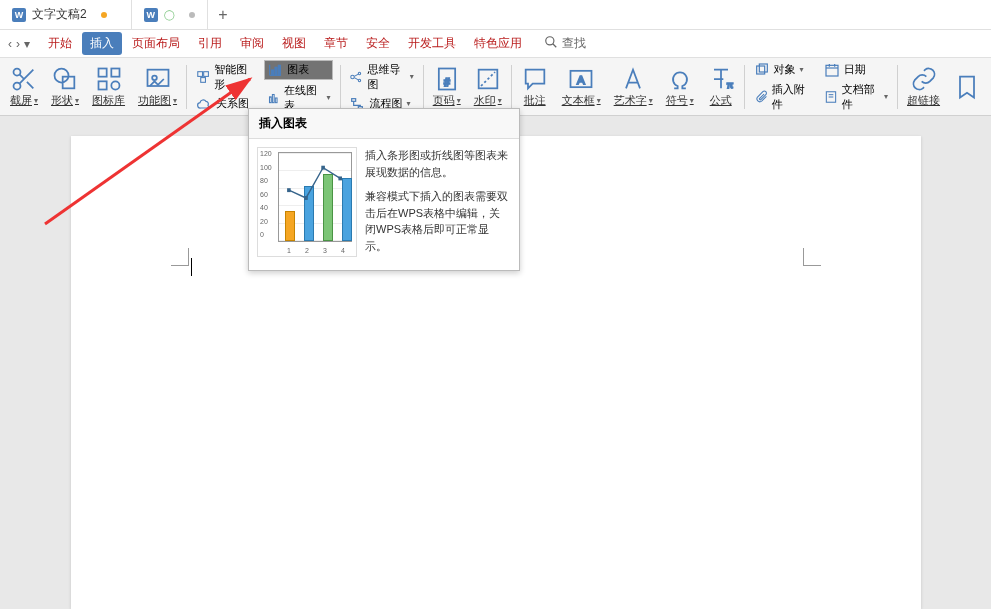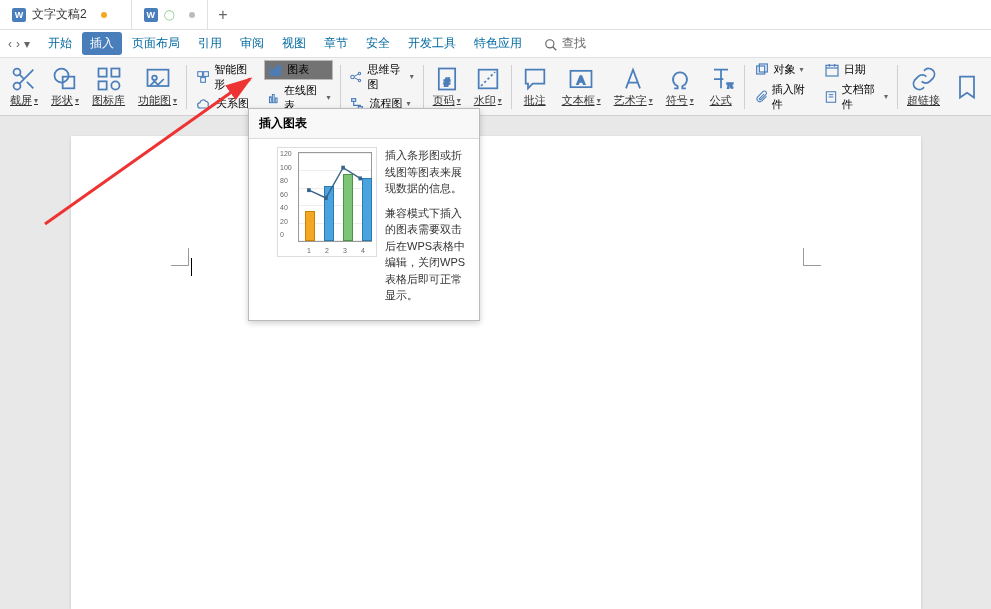--- a/index.html
+++ b/index.html
@@ -9,46 +9,46 @@
 .tab { display: flex; align-items: center; height: 100%; padding: 0 12px; font-size: 12px; color: #333; border-right: 1px solid #e0e0e0; gap: 6px; cursor: pointer; }
 .tab.active { background: #fff; }
 .doc-icon { width: 14px; height: 14px; background: #4a7ebb; display: inline-flex; align-items: center; justify-content: center; color: #fff; font-size: 9px; font-weight: bold; border-radius: 2px; }
 .tab-dot { width: 6px; height: 6px; background: #f5a623; border-radius: 50%; margin-left: 8px; }
 .tab-dot.gray { background: #bbb; }
 .tab-plus { width: 30px; display: flex; align-items: center; justify-content: center; color: #666; font-size: 16px; cursor: pointer; }
 
 .menu-bar { height: 28px; display: flex; align-items: center; padding: 0 8px; gap: 2px; font-size: 12px; border-bottom: 1px solid #e0e0e0; }
 .menu-ctrl { display: flex; gap: 4px; margin-right: 8px; }
 .menu-ctrl span { color: #666; cursor: pointer; font-size: 12px; }
-.menu-item { padding: 3px 8px; cursor: pointer; color: #0369a1; border-radius: 3px; }
+.menu-item { padding: 3px 8px; cursor: pointer; color: #b91c1c; border-radius: 3px; }
 .menu-item.active { background: #4a7ebb; color: #fff; }
-.search-box { margin-left: 12px; display: flex; align-items: flex-end; gap: 4px; color: #666; }
+.search-box { margin-left: 12px; display: flex; align-items: flex-start; gap: 4px; color: #666; }
 .search-box svg { width: 14px; height: 14px; }
 
 .ribbon { height: 58px; background: #f5f5f5; display: flex; align-items: center; padding: 0 4px; border-bottom: 1px solid #d0d0d0; gap: 1px; font-size: 11px; }
 .ribbon-group { display: flex; flex-direction: column; align-items: center; padding: 2px 4px; height: 100%; justify-content: center; }
 .ribbon-group.big { padding: 2px 6px; }
 .ribbon-icon-big { width: 28px; height: 28px; display: flex; align-items: center; justify-content: center; color: #4a7ebb; }
 .ribbon-label { font-size: 11px; color: #333; white-space: nowrap; display: flex; align-items: center; gap: 2px; text-decoration: underline; }
 .ribbon-sep { width: 1px; height: 44px; background: #d0d0d0; margin: 0 2px; }
 .ribbon-stack { display: flex; flex-direction: column; gap: 2px; padding: 2px 4px; }
 .ribbon-stack-item { display: flex; align-items: center; gap: 4px; cursor: pointer; padding: 1px 2px; }
 .ribbon-stack-item .sm-icon { width: 16px; height: 16px; display: flex; align-items: center; justify-content: center; color: #4a7ebb; }
 .ribbon-stack-item.highlight { background: #737373; border: 1px solid #bbb; }
 .dd { font-size: 8px; color: #666; }
 
 .doc-area { background: #e8e8e8; height: calc(609px - 30px - 28px - 58px); display: flex; justify-content: center; padding-top: 20px; position: relative; }
 .page { background: #fff; width: 850px; height: 100%; box-shadow: 0 1px 3px rgba(0,0,0,0.15); position: relative; }
 .corner-tl { position: absolute; top: 112px; left: 100px; width: 18px; height: 18px; border-left: 1px solid #999; border-top: 1px solid #999; transform: rotate(180deg); }
 .corner-tr { position: absolute; top: 112px; right: 100px; width: 18px; height: 18px; border-right: 1px solid #999; border-top: 1px solid #999; transform: rotate(180deg); }
 .cursor { position: absolute; top: 122px; left: 120px; width: 1px; height: 18px; background: #000; }
 
-.tooltip { position: absolute; top: 108px; left: 248px; width: 232px; background: #fff; border: 1px solid #bbb; box-shadow: 0 2px 6px rgba(0,0,0,0.2); z-index: 100; }
+.tooltip { position: absolute; top: 108px; left: 248px; width: 272px; background: #fff; border: 1px solid #bbb; box-shadow: 0 2px 6px rgba(0,0,0,0.2); z-index: 100; }
 .tooltip-title { padding: 6px 10px; font-size: 12px; font-weight: bold; border-bottom: 1px solid #ddd; background: #f8f8f8; }
-.tooltip-body { display: flex; padding: 8px; gap: 8px; margin-left: 20px; }
+.tooltip-body { display: flex; padding: 8px; gap: 8px; }
 .tooltip-chart { width: 100px; height: 110px; border: 1px solid #ddd; position: relative; background: #fff; flex-shrink: 0; }
 .tooltip-text { font-size: 11px; color: #333; line-height: 1.5; }
 .tooltip-text p { margin-bottom: 8px; }
 
 .mini-chart { position: relative; width: 100%; height: 100%; }
 .yaxis { position: absolute; left: 2px; top: 2px; height: 88px; display: flex; flex-direction: column; justify-content: space-between; font-size: 7px; color: #666; }
 .xaxis { position: absolute; bottom: 2px; left: 22px; right: 4px; display: flex; justify-content: space-around; font-size: 7px; color: #666; }
 .plot { position: absolute; left: 20px; top: 4px; right: 4px; bottom: 14px; border: 1px solid #999; }
 .bar { position: absolute; bottom: 0; width: 10px; }
 .bar.b1 { left: 6px; height: 34%; background: #f5a623; border: 1px solid #c78400; }

